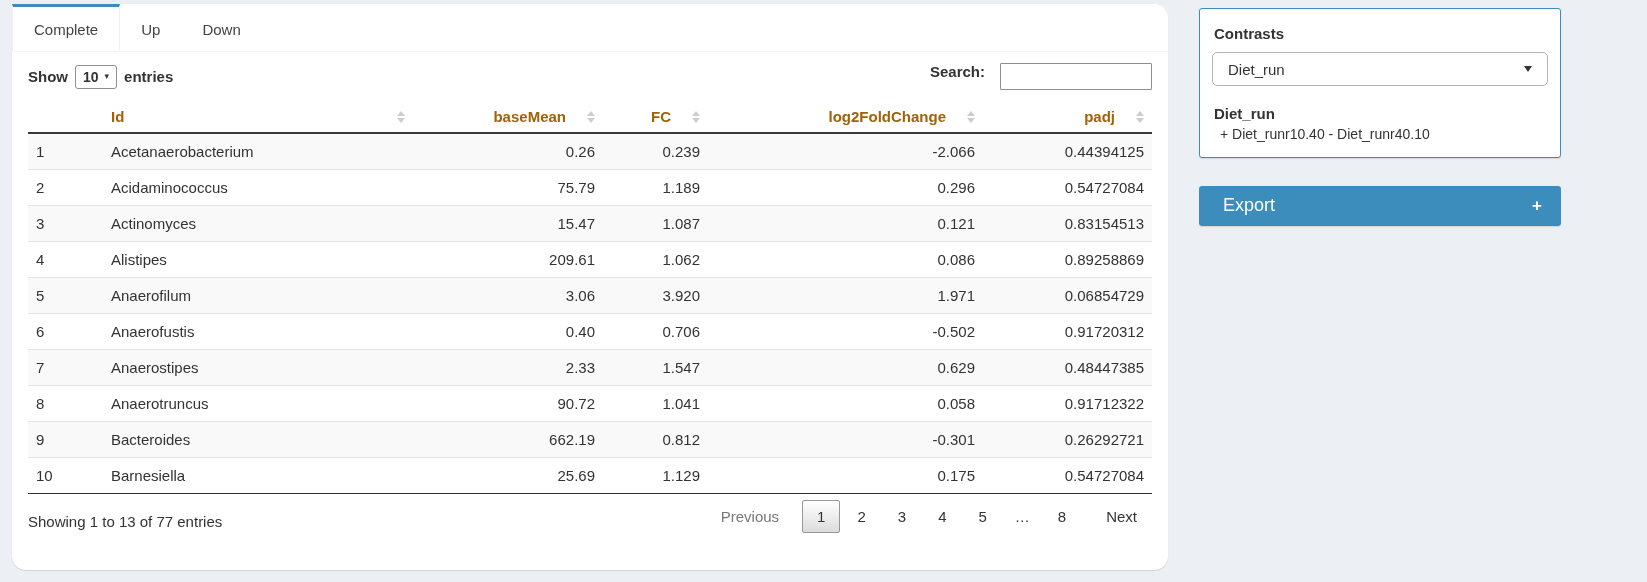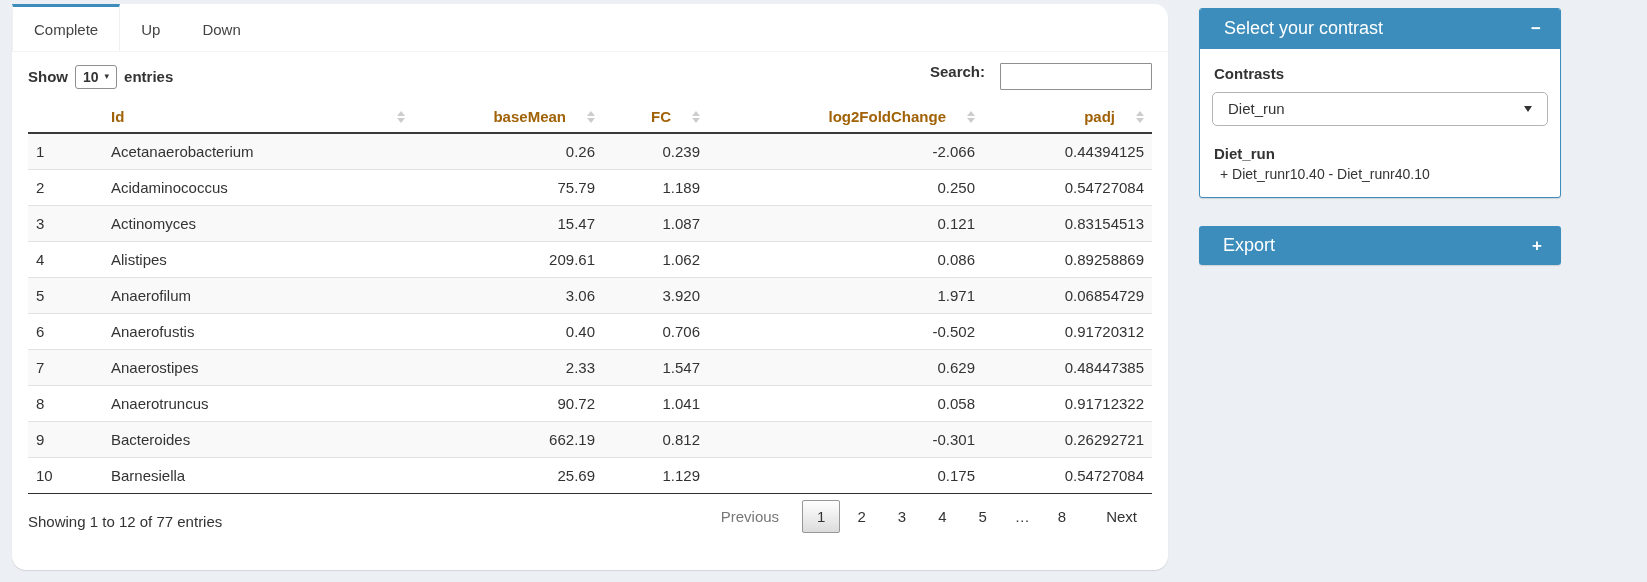--- a/index.html
+++ b/index.html
@@ -193,21 +193,21 @@
             <td class="c-num">0.26</td>
             <td class="c-num">0.239</td>
             <td class="c-num">-2.066</td>
             <td class="c-num">0.44394125</td>
           </tr>
           <tr>
             <td class="c-index">2</td>
             <td class="c-id">Acidaminococcus</td>
             <td class="c-num">75.79</td>
             <td class="c-num">1.189</td>
-            <td class="c-num">0.250</td>
+            <td class="c-num">0.296</td>
             <td class="c-num">0.54727084</td>
           </tr>
           <tr class="odd">
             <td class="c-index">3</td>
             <td class="c-id">Actinomyces</td>
             <td class="c-num">15.47</td>
             <td class="c-num">1.087</td>
             <td class="c-num">0.121</td>
             <td class="c-num">0.83154513</td>
           </tr>
@@ -264,44 +264,40 @@
             <td class="c-id">Barnesiella</td>
             <td class="c-num">25.69</td>
             <td class="c-num">1.129</td>
             <td class="c-num">0.175</td>
             <td class="c-num">0.54727084</td>
           </tr>
         </tbody>
     </table>
 
     <div class="table-footer">
-      <div class="dt-info">Showing 1 to 12 of 77 entries</div>
+      <div class="dt-info">Showing 1 to 13 of 77 entries</div>
       <div class="paginate">
         <span class="page-btn prev">Previous</span>
         <span style="display:flex">
             <span class="page-btn current">1</span>
             <span class="page-btn">2</span>
             <span class="page-btn">3</span>
             <span class="page-btn">4</span>
             <span class="page-btn">5</span>
             <span class="page-btn ellipsis">…</span>
             <span class="page-btn">8</span>
           </span>
         <span class="page-btn next">Next</span>
       </div>
     </div>
   </div>
 </div>
 
 <div class="right-col">
   <div class="box">
-    <div class="box-header">
-      <span class="box-title">Select your contrast</span>
-      <button class="collapse-btn">−</button>
-    </div>
     <div class="box-body">
       <div class="field-label">Contrasts</div>
       <div class="contrast-select">
         <span>Diet_run</span>
         <span class="select-caret"></span>
       </div>
       <div class="contrast-name">Diet_run</div>
       <div class="contrast-formula">+ Diet_runr10.40 - Diet_runr40.10</div>
     </div>
   </div>

